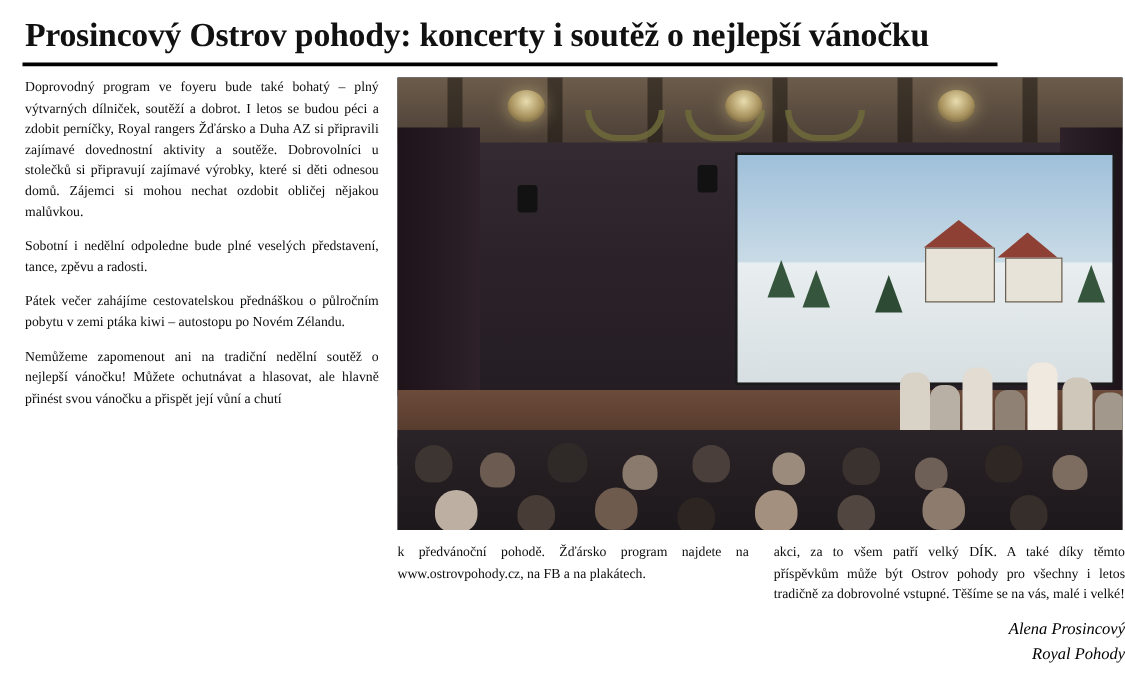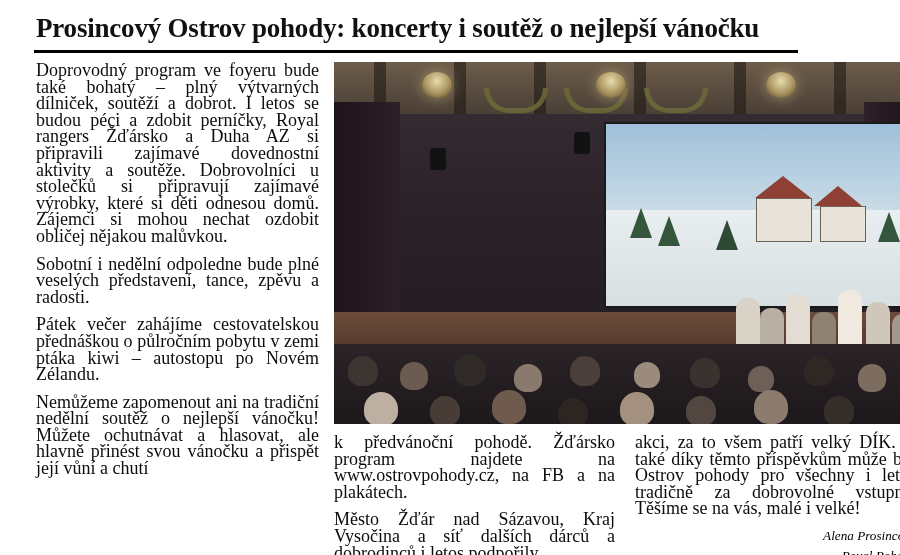--- a/index.html
+++ b/index.html
@@ -12,21 +12,21 @@
     background: #ffffff;
     font-family: "Liberation Serif", serif;
     color: #000000;
     overflow: hidden;
   }
   .page {
     position: relative;
     width: 816px;
     height: 555px;
     box-sizing: border-box;
-    padding: 10px 18px 6px 34px;
+    padding: 10px 18px 6px 18px;
   }
   .headline {
     font-family: "Liberation Serif", serif;
     font-weight: bold;
     font-size: 27px;
     line-height: 32px;
     letter-spacing: -0.2px;
     color: #111111;
     padding: 2px 0 6px 2px;
     white-space: nowrap;
@@ -49,21 +49,21 @@
     position: absolute;
     left: 300px;
     top: 0;
     width: 580px;
     height: 362px;
     overflow: hidden;
     background: #121016;
   }
   .para {
     font-family: "Liberation Serif", serif;
-    font-size: 18px;
+    font-size: 11px;
     line-height: 16.6px;
     text-align: justify;
     margin: 0 0 11px 0;
     color: #0c0c0c;
   }
   .para.first {
     font-weight: bold;
     font-size: 13.4px;
     line-height: 16.8px;
   }
@@ -304,21 +304,20 @@
           <div class="head" style="left:490px; top:52px; width:30px; height:30px; background:#352e2a;"></div>
 
         </div>
 
       </div>
     </div>
 
     <div class="lower-cols">
       <div class="lower-col">
         <p class="para">k předvánoční pohodě. Žďársko program najdete na www.ostrovpohody.cz, na FB a na plakátech.</p>
-        <p class="para">Město Žďár nad Sázavou, Kraj Vysočina a síť dalších dárců a dobrodinců i letos podpořily</p>
       </div>
       <div class="lower-col">
         <p class="para">akci, za to všem patří velký DÍK. A také díky těmto příspěvkům může být Ostrov pohody pro všechny i letos tradičně za dobrovolné vstupné. Těšíme se na vás, malé i velké!</p>
         <p class="sig">Alena Prosincový</p>
         <p class="sig">Royal Pohody</p>
       </div>
     </div>
 
   </div>
 </div>

